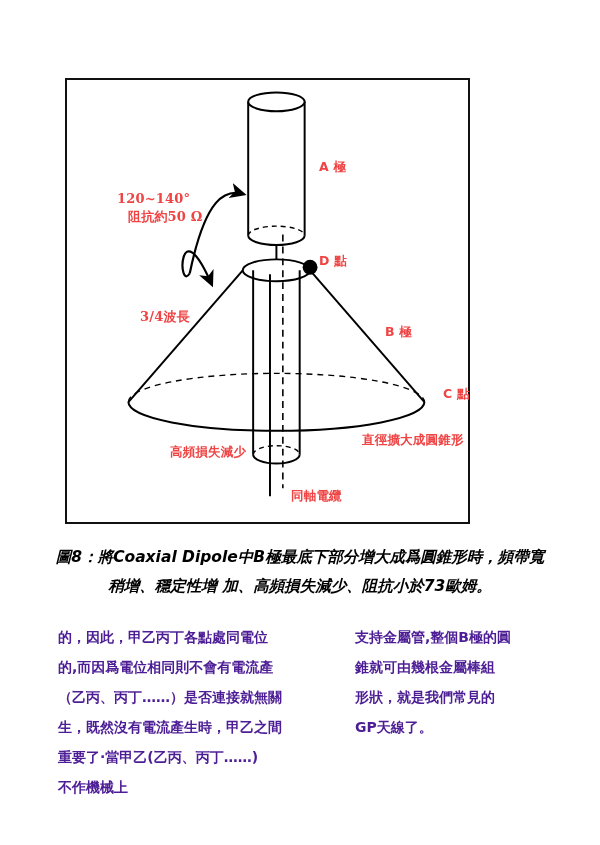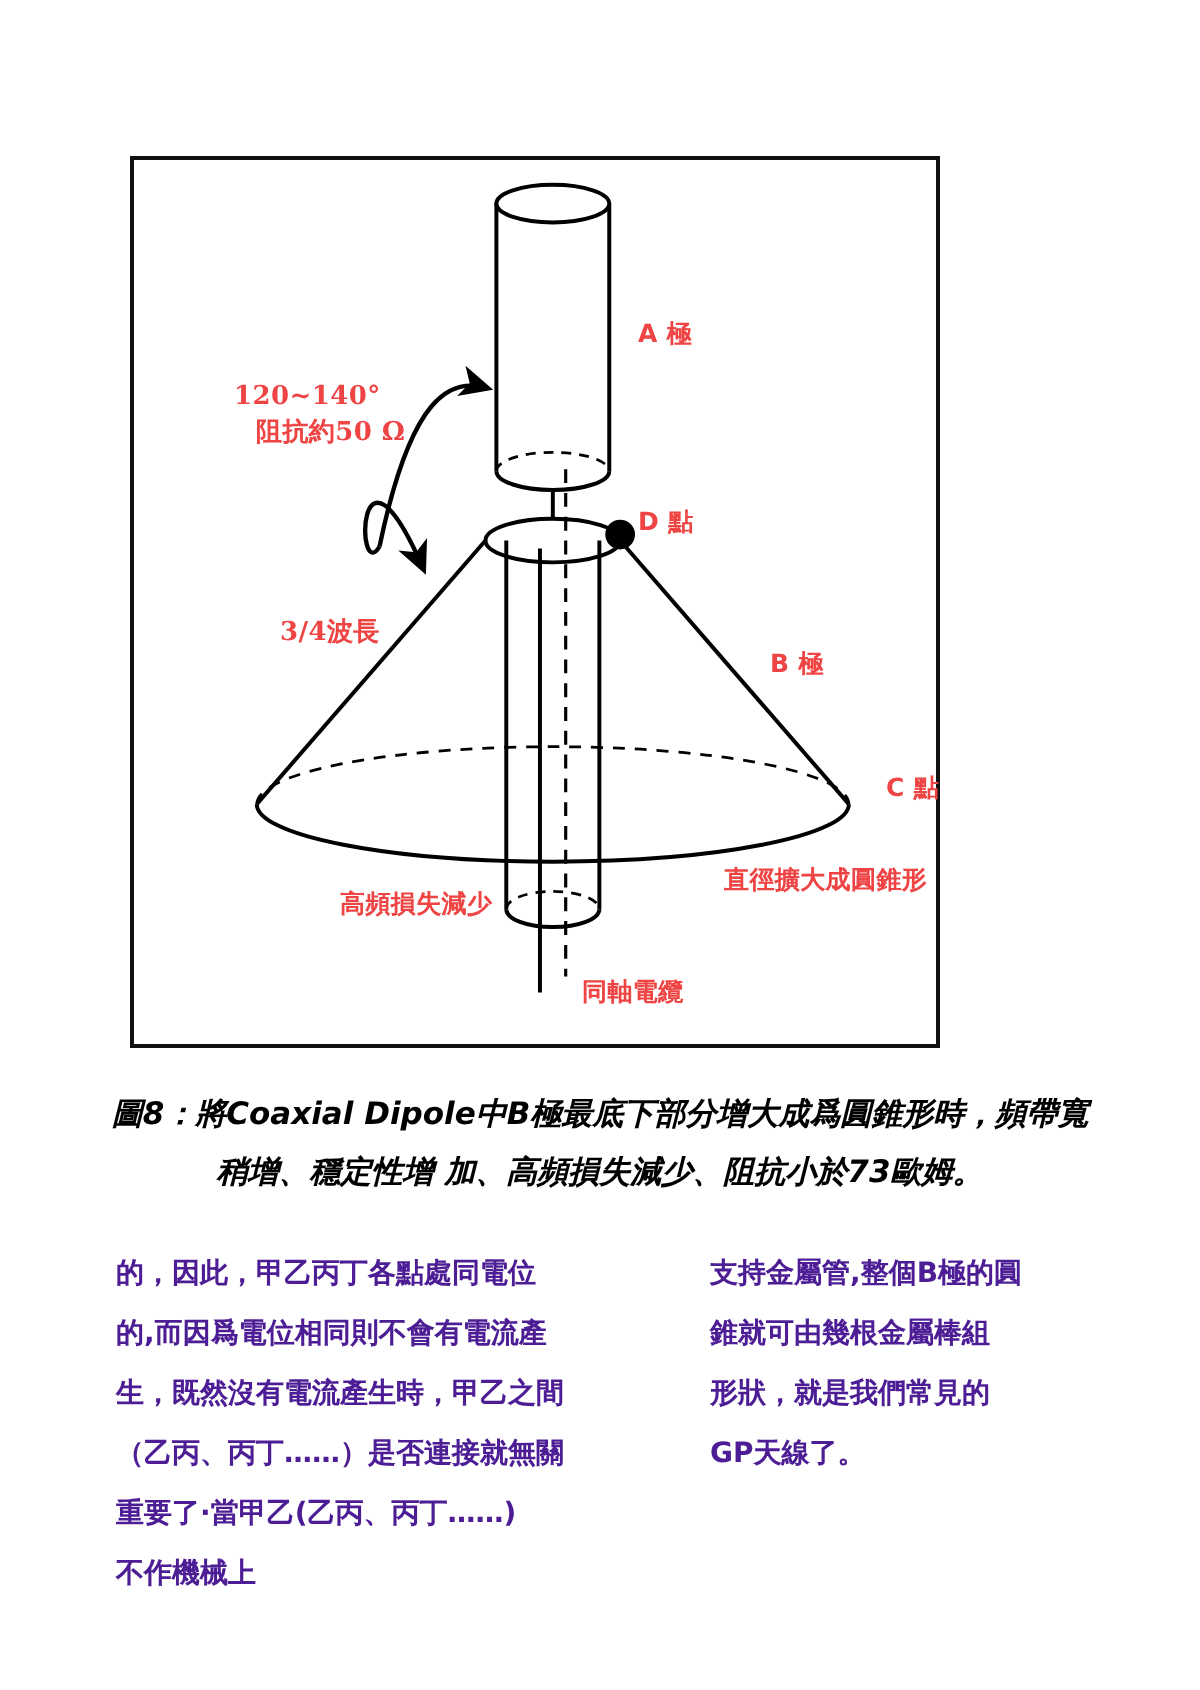--- a/index.html
+++ b/index.html
@@ -179,22 +179,22 @@
 <div id="caption">
   <span class="cap-line">圖8：將Coaxial Dipole中B極最底下部分增大成爲圓錐形時，頻帶寬</span>
   <span class="cap-line">稍增、穩定性增 加、高頻損失減少、阻抗小於73歐姆。</span>
 </div>
 
 <div id="body-columns">
 
   <div class="text-col" id="col-left">
     <span class="txt-line">的，因此，甲乙丙丁各點處同電位</span>
     <span class="txt-line">的,而因爲電位相同則不會有電流產</span>
+    <span class="txt-line">（乙丙、丙丁……）是否連接就無關</span>
     <span class="txt-line">生，既然沒有電流產生時，甲乙之間</span>
-    <span class="txt-line">（乙丙、丙丁……）是否連接就無關</span>
     <span class="txt-line">重要了·當甲乙(乙丙、丙丁……)</span>
     <span class="txt-line">不作機械上</span>
   </div>
 
   <div class="text-col" id="col-right">
     <span class="txt-line">支持金屬管,整個B極的圓</span>
     <span class="txt-line">錐就可由幾根金屬棒組</span>
     <span class="txt-line">形狀，就是我們常見的</span>
     <span class="txt-line">GP天線了。</span>
   </div>

